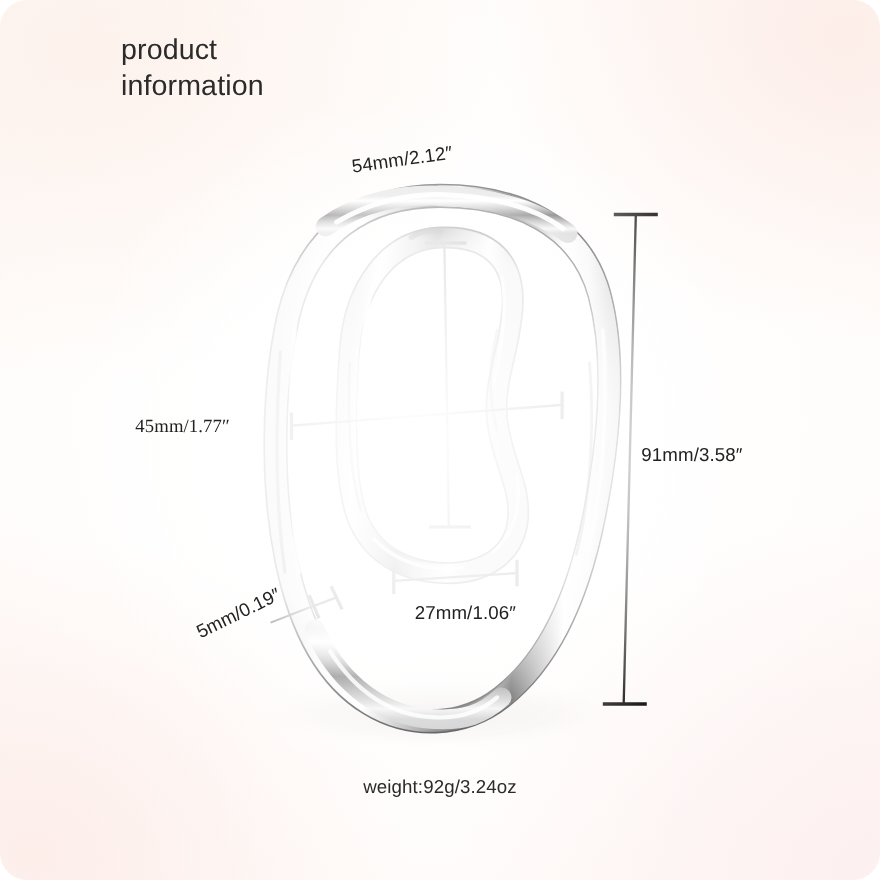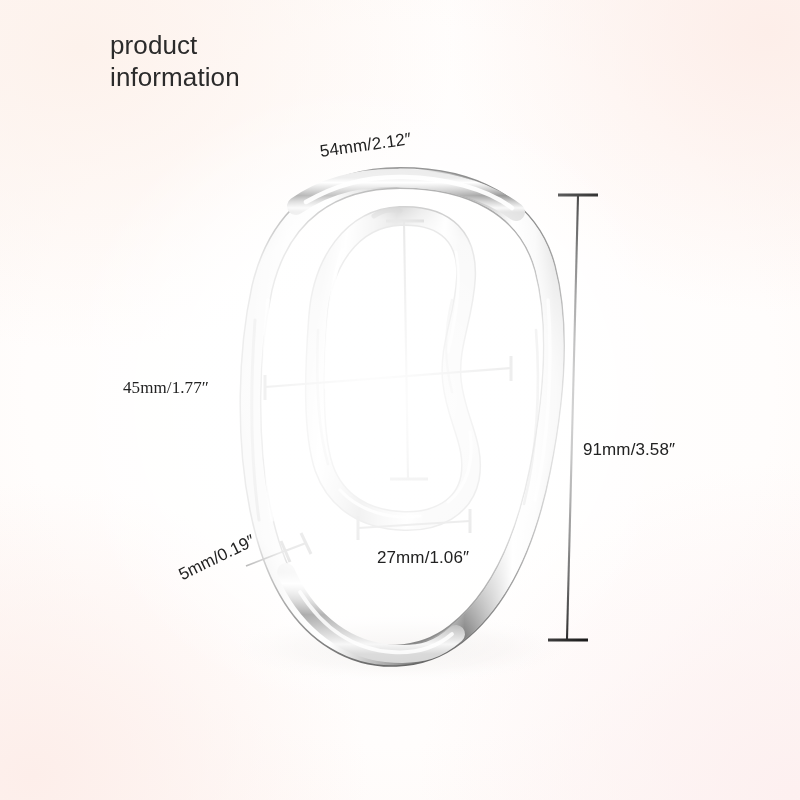--- a/index.html
+++ b/index.html
@@ -14,20 +14,21 @@
     position: relative;
     width: 800px;
     height: 800px;
     overflow: hidden;
     background:
       radial-gradient(ellipse 520px 420px at 10% 6%, #fdf2ec 0%, rgba(253,242,236,0) 72%),
       radial-gradient(ellipse 460px 400px at 96% 4%, #fdeee9 0%, rgba(253,238,233,0) 70%),
       radial-gradient(ellipse 480px 420px at 4% 97%, #fdeeea 0%, rgba(253,238,234,0) 70%),
       radial-gradient(ellipse 520px 460px at 99% 99%, #fdf0f0 0%, rgba(253,240,240,0) 72%),
       radial-gradient(ellipse 640px 620px at 50% 48%, #ffffff 0%, #fffdfc 58%, #fdf6f3 100%);
+    border-radius: 25px;
   }
   #canvas::after {
     content: "";
     position: absolute;
     inset: 0;
     pointer-events: none;
     background: radial-gradient(ellipse 430px 430px at 47% 50%, #ffffff 0%, rgba(255,255,255,0.9) 42%, rgba(255,255,255,0) 74%);
   }
   .layer {
     position: absolute;
@@ -58,21 +59,21 @@
   .dim-label {
     position: absolute;
     font-size: 17px;
     color: #222222;
     white-space: nowrap;
     z-index: 6;
     letter-spacing: 0.1px;
   }
   #lbl-54  { left: 320px; top: 142px; transform: rotate(-8deg); transform-origin: left center; }
   #lbl-45  { left: 123px; top: 378px; font-family: Liberation Serif, serif; }
-  #lbl-91  { left: 583px; top: 404px; margin-top: 36px; }
+  #lbl-91  { left: 583px; top: 404px; }
   #lbl-27  { left: 377px; top: 548px; }
   #lbl-5   { left: 180px; top: 566px; transform: rotate(-26deg); transform-origin: left center; }
   svg { display: block; }
 </style>
 </head>
 <body>
 
 <div id="canvas">
 
   <svg class="layer" width="800" height="800" viewBox="0 0 800 800" aria-hidden="true">
@@ -234,14 +235,15 @@
   <div class="dim-label" id="lbl-54">54mm/2.12″</div>
 
   <div class="dim-label" id="lbl-45">45mm/1.77″</div>
 
   <div class="dim-label" id="lbl-91">91mm/3.58″</div>
 
   <div class="dim-label" id="lbl-27">27mm/1.06″</div>
 
   <div class="dim-label" id="lbl-5">5mm/0.19″</div>
 
+  <div id="weight">weight:92g/3.24oz</div>
 
 </div>
 
 </body></html>

